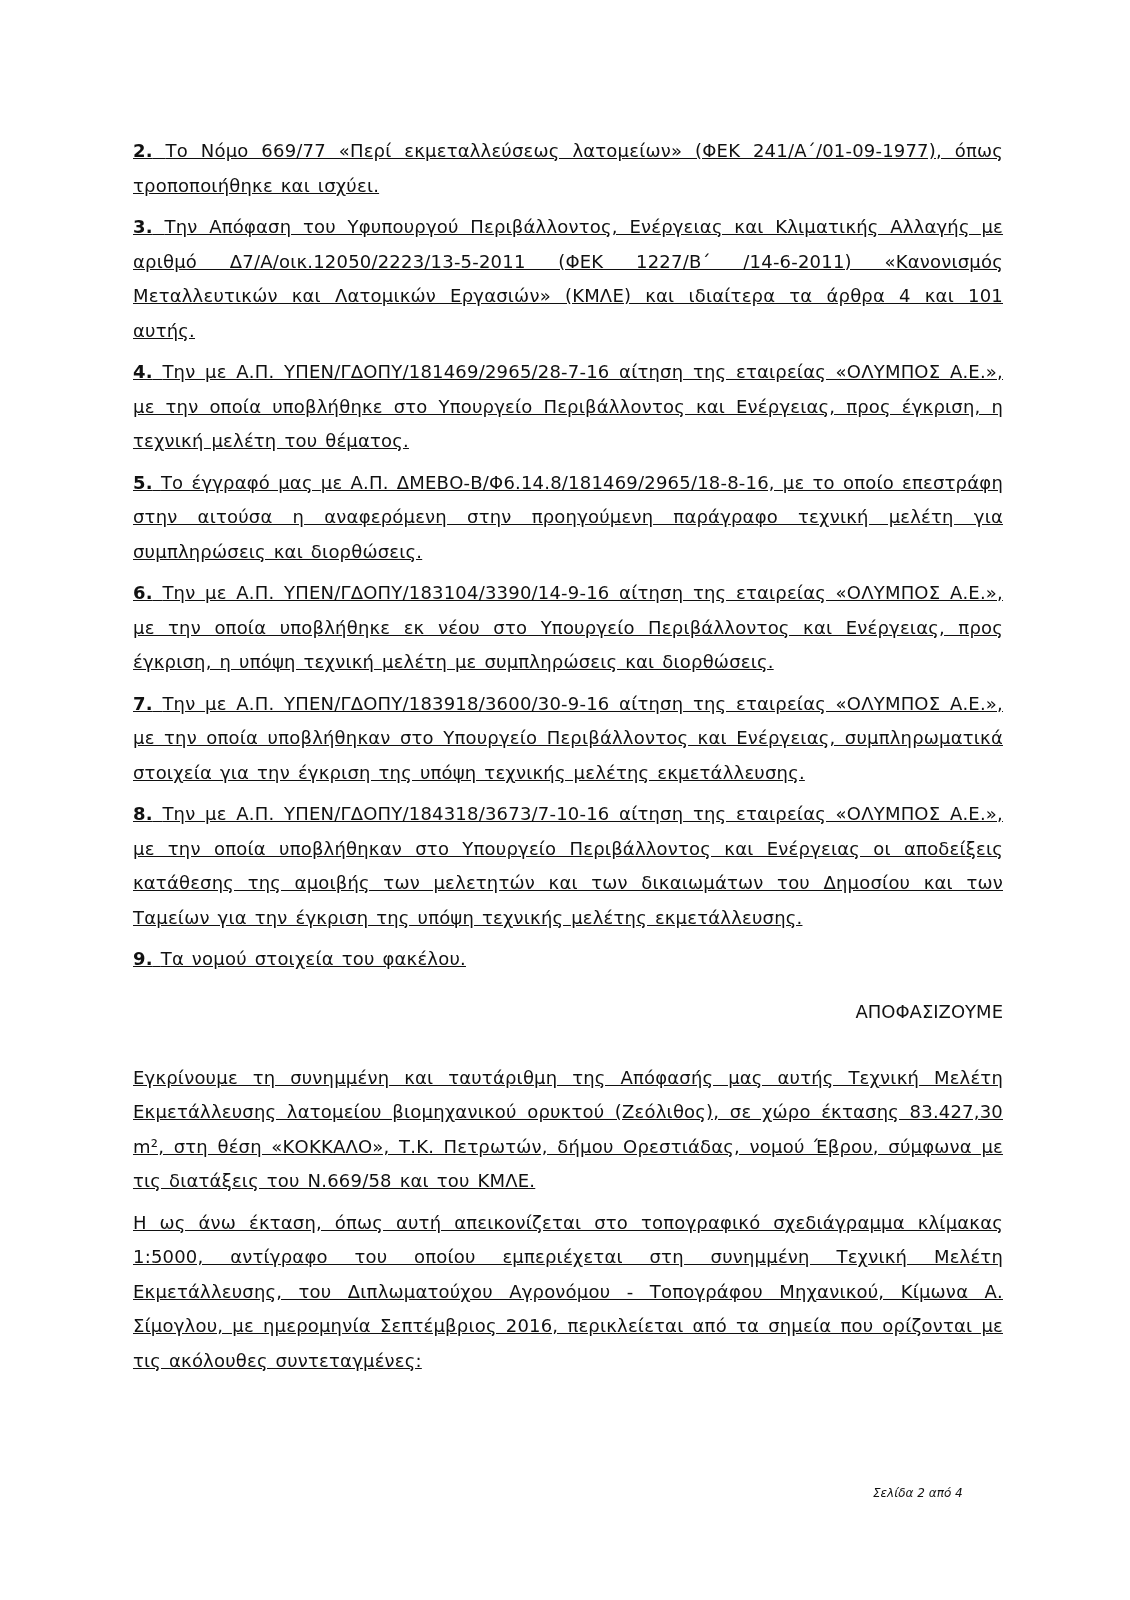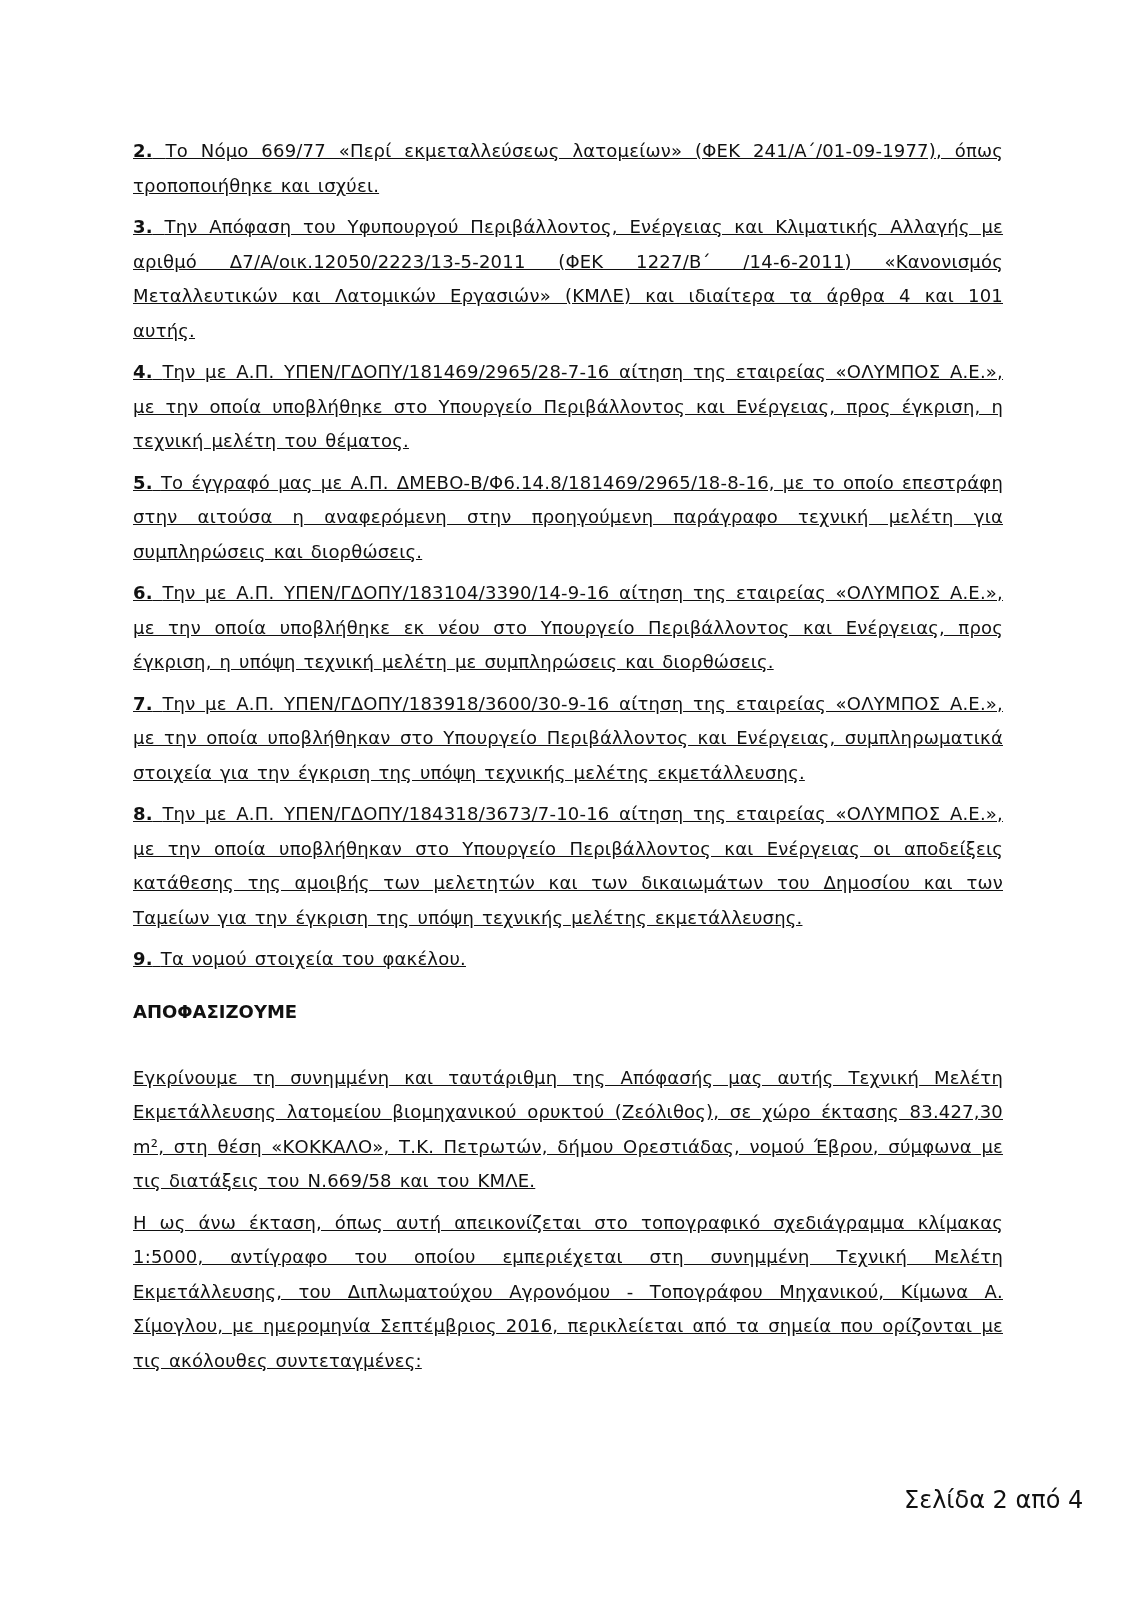--- a/index.html
+++ b/index.html
@@ -2,22 +2,22 @@
 <html><head>
 <meta charset="utf-8">
 <style>
   html, body { margin:0; padding:0; background:#ffffff; }
   body { width:1130px; height:1600px; position:relative; overflow:hidden;
          font-family:"DejaVu Sans", sans-serif; color:#111111; }
   .page { position:absolute; left:133px; top:134px; width:870px; }
   .para { font-size:18px; line-height:34.5px; text-align:justify; margin:0 0 7px 0;
           letter-spacing:0.2px; word-spacing:2px;text-decoration:underline; }
   .num { font-weight:bold; }
-  .heading { text-align:left; font-weight:bold; font-size:18px; margin:18px 0 32px 0; line-height:34px; }
-  .footer { position:absolute; left:904px; top:1486px; font-size:24px; }
+  .heading { text-align:right; font-weight:normal; font-size:18px; margin:18px 0 32px 0; line-height:34px; }
+  .footer { position:absolute; left:873px; top:1486px; font-style:italic; font-size:12px; }
 </style>
 </head>
 <body>
 
 <div class="page">
   <p class="para"><span class="num">2.</span> <span>Το Νόμο 669/77 «Περί εκμεταλλεύσεως λατομείων» (ΦΕΚ 241/Α΄/01-09-1977), όπως τροποποιήθηκε και ισχύει.</span></p>
   <p class="para"><span class="num">3.</span> <span>Την Απόφαση του Υφυπουργού Περιβάλλοντος, Ενέργειας και Κλιματικής Αλλαγής με αριθμό Δ7/Α/οικ.12050/2223/13-5-2011 (ΦΕΚ 1227/Β΄ /14-6-2011) «Κανονισμός Μεταλλευτικών και Λατομικών Εργασιών» (ΚΜΛΕ) και ιδιαίτερα τα άρθρα 4 και 101 αυτής.</span></p>
   <p class="para"><span class="num">4.</span> <span>Την με Α.Π. ΥΠΕΝ/ΓΔΟΠΥ/181469/2965/28-7-16 αίτηση της εταιρείας «ΟΛΥΜΠΟΣ Α.Ε.», με την οποία υποβλήθηκε στο Υπουργείο Περιβάλλοντος και Ενέργειας, προς έγκριση, η τεχνική μελέτη του θέματος.</span></p>
   <p class="para"><span class="num">5.</span> <span>Το έγγραφό μας με Α.Π. ΔΜΕΒΟ-Β/Φ6.14.8/181469/2965/18-8-16, με το οποίο επεστράφη στην αιτούσα η αναφερόμενη στην προηγούμενη παράγραφο τεχνική μελέτη για συμπληρώσεις και διορθώσεις.</span></p>
   <p class="para"><span class="num">6.</span> <span>Την με Α.Π. ΥΠΕΝ/ΓΔΟΠΥ/183104/3390/14-9-16 αίτηση της εταιρείας «ΟΛΥΜΠΟΣ Α.Ε.», με την οποία υποβλήθηκε εκ νέου στο Υπουργείο Περιβάλλοντος και Ενέργειας, προς έγκριση, η υπόψη τεχνική μελέτη με συμπληρώσεις και διορθώσεις.</span></p>

